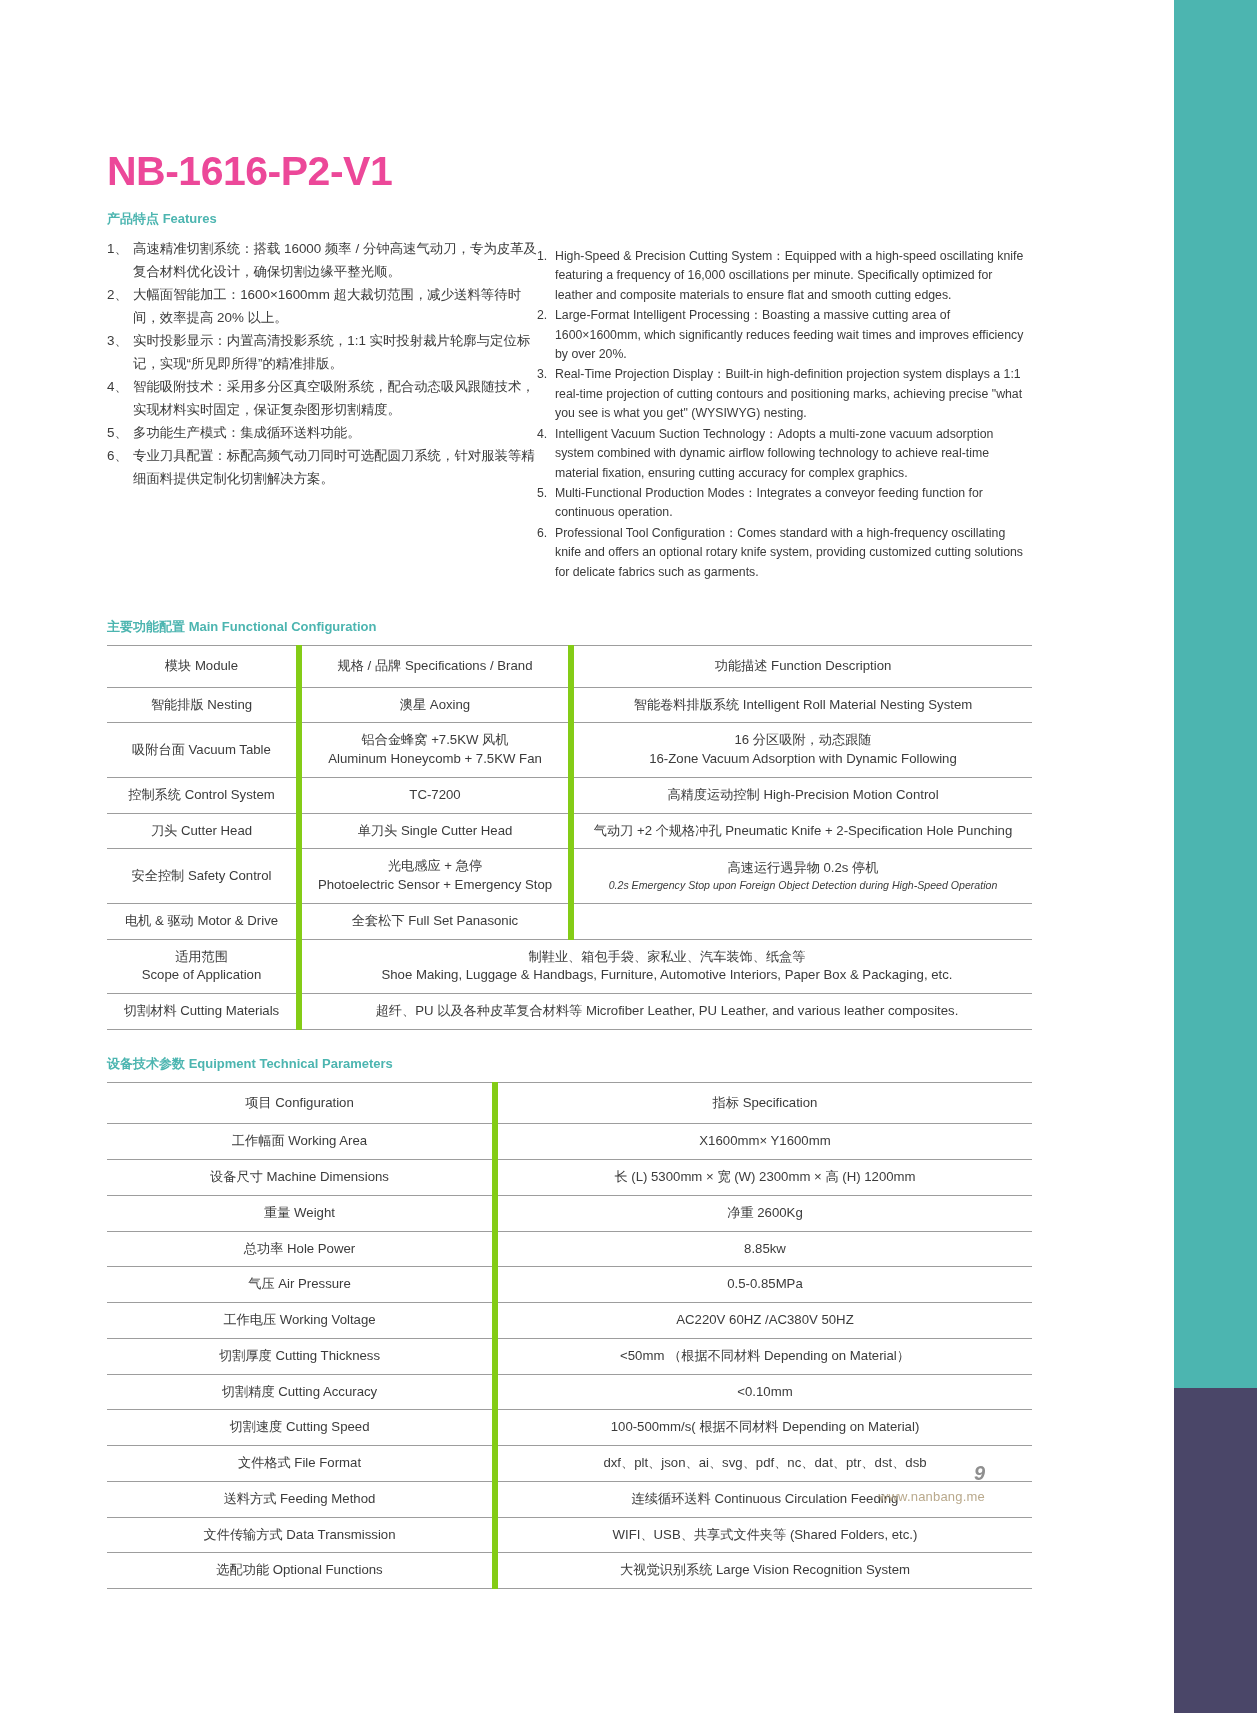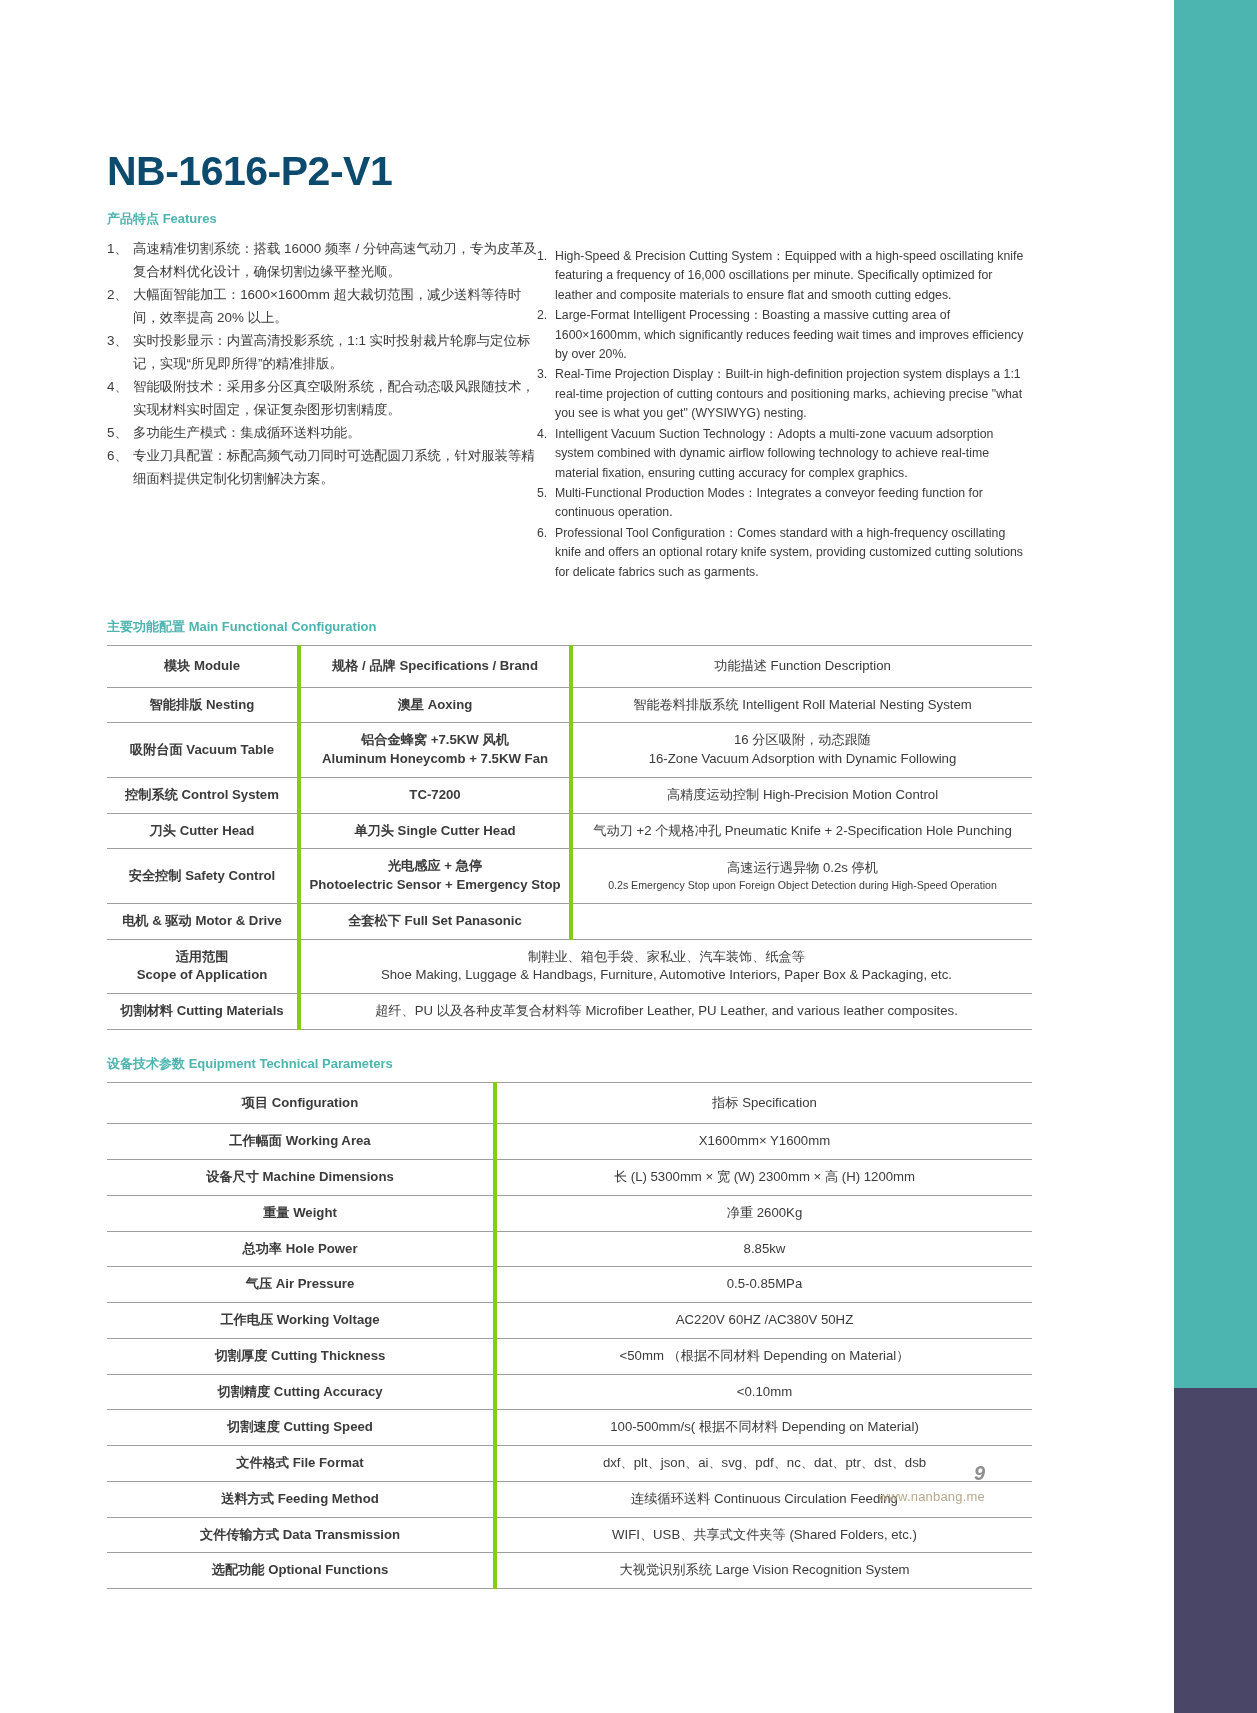--- a/index.html
+++ b/index.html
@@ -39,21 +39,21 @@
     position: absolute;
     left: 107px;
     top: 150px;
     width: 925px;
   }
 
   
   #product-title {
     font-size: 41px;
     font-weight: bold;
-    color: #0c4a6e;
+    color: #ec4899;
     letter-spacing: -0.5px;
     margin: 0 0 18px 0;
     line-height: 1.05;
   }
 
   
   .section-heading {
     font-size: 13px;
     color: #4cb5b0;
     font-weight: 600;
@@ -127,33 +127,33 @@
     border-bottom: 1px solid #9d9d9d;
     border-left: none;
     border-right: none;
     text-align: center;
     vertical-align: middle;
     padding: 8px 6px;
     font-size: 13.2px;
     line-height: 1.42;
     color: #3b3b3b;
   }
-  table.dt td.vline { border-right: 4px solid #84cc16; font-weight: bold; }
+  table.dt td.vline { border-right: 6px solid #84cc16; }
   table.dt tr.hdr td { padding: 11px 6px; }
 
   
   #config-table col.c1 { width: 192px; }
   #config-table col.c2 { width: 272px; }
   #config-table col.c3 { width: 461px; }
 
   
   #params-table col.p1 { width: 388px; }
   #params-table col.p2 { width: 537px; }
 
-  .small-en { font-size: 10.6px; }
+  .small-en { font-size: 10.6px; font-style: italic; }
   .cellline { display: block; }
 
   .spacer-lg { height: 36px; }
   .spacer-md { height: 26px; }
 
   
   #footer {
     position: absolute;
     right: 90px;
     top: 1462px;

